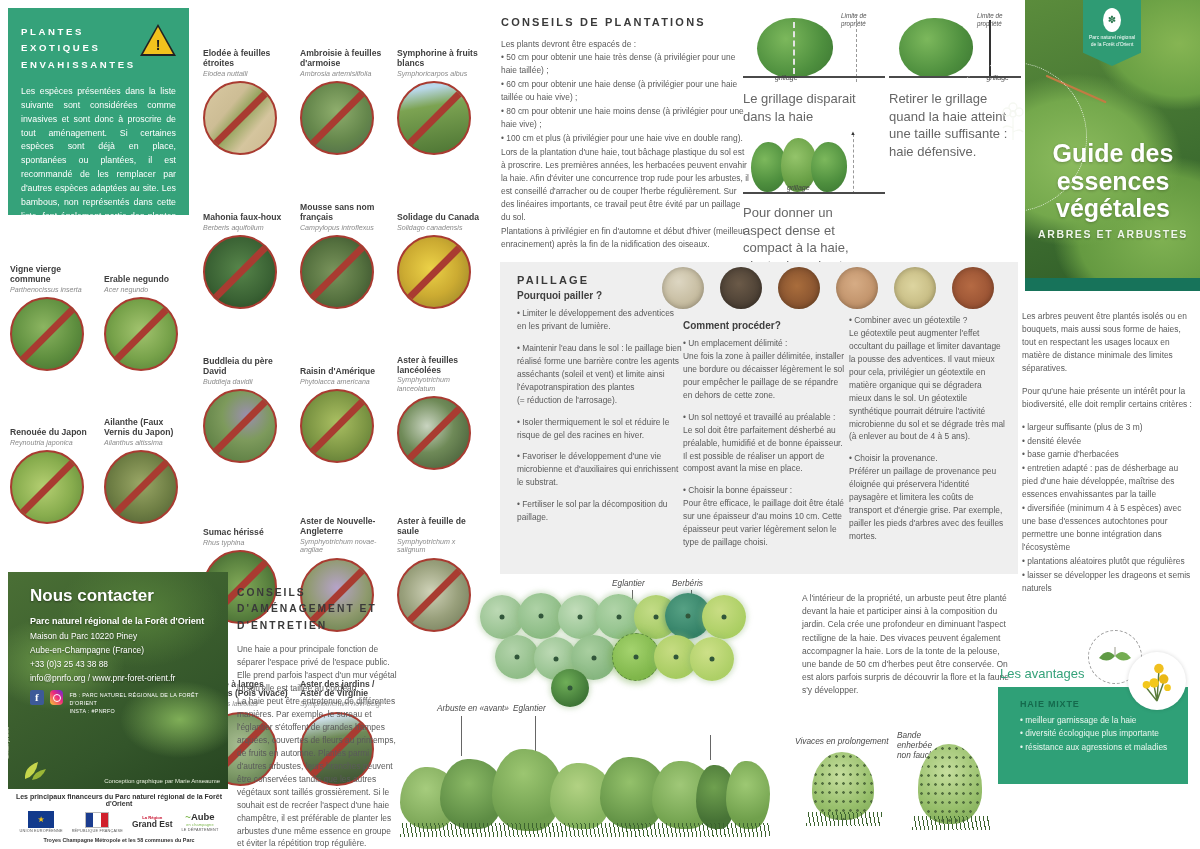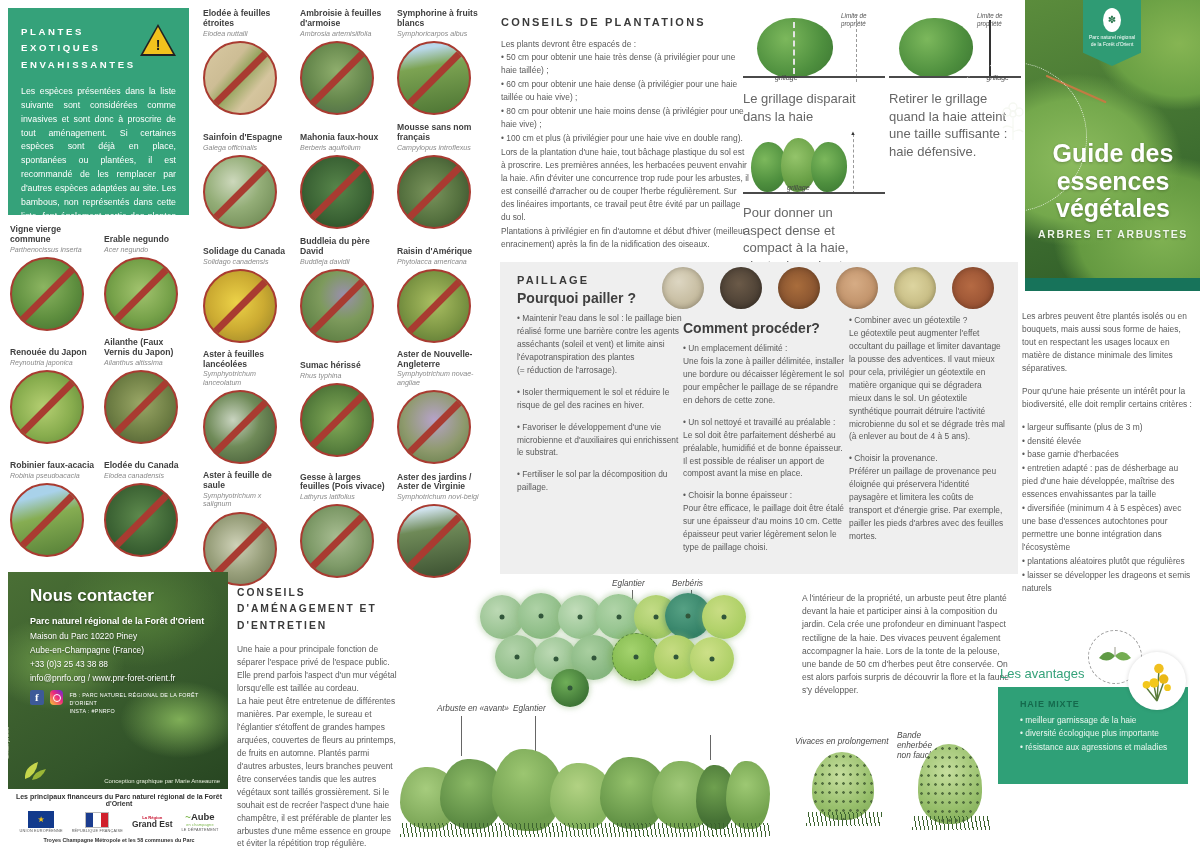--- a/index.html
+++ b/index.html
@@ -19,21 +19,21 @@
             clip-path:polygon(50% 0,100% 100%,0 100%);}
   .warn-tri i{position:absolute;left:3px;top:3px;width:30px;height:27px;background:#f2c21d;
               clip-path:polygon(50% 0,100% 100%,0 100%);font-style:normal;color:#1c1c1c;
               font-weight:bold;font-size:14px;text-align:center;line-height:36px;}
   .invasive-body{clear:both;padding-top:12px;font-size:8.8px;line-height:1.58;text-align:justify;}
 
   
   .pgrid{position:absolute;display:flex;flex-wrap:wrap;}
   .pgrid-left{left:10px;top:224px;width:184px;column-gap:8px;row-gap:6px;}
   .pgrid-main{left:203px;top:8px;width:296px;column-gap:9px;row-gap:7px;}
-  .plant{width:88px;display:flex;flex-direction:column;}
+  .plant{width:88px;display:flex;flex-direction:column;margin-top:40px;}
   .pgrid-left .plant{width:86px;}
   .plabel{min-height:30px;display:flex;flex-direction:column;justify-content:flex-end;margin-bottom:3px;}
   .pname{font-size:8.6px;font-weight:bold;color:#3f3f3f;line-height:1.12;}
   .platin{font-size:7.1px;font-style:italic;color:#8a8a8a;line-height:1.2;margin-top:1px;}
   .pcircle{position:relative;width:70px;height:70px;border-radius:50%;border:2.5px solid #a93b31;
            overflow:hidden;background:#6d9a4a;}
   .slash{position:absolute;left:-12%;top:46%;width:124%;height:6.5px;background:#a93b31;
          transform:rotate(-45deg);}
 
   
@@ -53,21 +53,21 @@
   .solid-v{position:absolute;border-left:2.5px solid #333;}
   .limit-label{position:absolute;font-size:6.3px;font-style:italic;color:#555;line-height:1.2;width:44px;}
   .grillage-label{position:absolute;font-size:7px;font-style:italic;color:#444;}
   .inner-grid{position:absolute;border-left:2px dashed #e4e4e4;}
   .mini-arrow{position:absolute;font-size:6px;color:#333;}
 
   
   .paillage-box{position:absolute;left:500px;top:262px;width:518px;height:312px;background:#efefef;}
   .paillage-title{position:absolute;left:17px;top:10px;}
   .pg-col{position:absolute;}
-  .pg-head{font-size:14px;font-weight:bold;color:#3f3f3f;margin-bottom:6px;}
+  .pg-head{font-size:10px;font-weight:bold;color:#3f3f3f;margin-bottom:6px;}
   .pg-bullet{margin-bottom:9px;}
   .samples{position:absolute;left:162px;top:5px;display:flex;column-gap:16px;}
   .sample{width:42px;height:42px;border-radius:50%;box-shadow:inset 0 0 6px rgba(0,0,0,.25);}
 
   
   .cover{position:absolute;left:1025px;top:0;width:175px;height:291px;overflow:hidden;
          background:
            radial-gradient(ellipse 120px 95px at 88% 15%,#86b553 0%,#6aa044 55%,rgba(0,0,0,0) 70%),
            radial-gradient(ellipse 150px 120px at 28% 55%,#8cbb5e 0%,#74a84c 50%,rgba(0,0,0,0) 72%),
            radial-gradient(ellipse 150px 115px at 78% 82%,#7fb152 0%,#659a41 55%,rgba(0,0,0,0) 72%),
@@ -269,29 +269,20 @@
       <div class="plant">
         <div class="plabel">
           <div class="pname">Symphorine à fruits blancs</div>
           <div class="platin">Symphoricarpos albus</div>
         </div>
         <div class="pcircle" style="background:linear-gradient(170deg,#b9d8ea 0%,#b9d8ea 12%,#7ca352 35%,#4c7433 100%)">
           <span class="slash"></span>
         </div>
       </div>
 
-      <div class="plant">
-        <div class="plabel">
-          <div class="pname">Sainfoin d'Espagne</div>
-          <div class="platin">Galega officinalis</div>
-        </div>
-        <div class="pcircle" style="background:radial-gradient(circle at 40% 35%,#cdd8bc 0%,#93ad77 45%,#647f4a 100%)">
-          <span class="slash"></span>
-        </div>
-      </div>
 
       <div class="plant">
         <div class="plabel">
           <div class="pname">Mahonia faux-houx</div>
           <div class="platin">Berberis aquifolium</div>
         </div>
         <div class="pcircle" style="background:radial-gradient(circle at 50% 45%,#57854a 0%,#3a6234 60%,#24441f 100%)">
           <span class="slash"></span>
         </div>
       </div>
@@ -457,20 +448,21 @@
         <div class="sample" style="background:radial-gradient(circle at 45% 40%,#6b5a48 0%,#4e4236 60%,#352c24 100%)"></div>
         <div class="sample" style="background:radial-gradient(circle at 45% 45%,#a96d3c 0%,#8a5530 60%,#64401f 100%)"></div>
         <div class="sample" style="background:radial-gradient(circle at 45% 40%,#d6ac85 0%,#c2946c 60%,#9c7350 100%)"></div>
         <div class="sample" style="background:radial-gradient(circle at 45% 45%,#ddd5a0 0%,#c8bd85 60%,#a89e67 100%)"></div>
         <div class="sample" style="background:radial-gradient(circle at 45% 45%,#b56a43 0%,#9c5535 60%,#7a3f24 100%)"></div>
       </div>
     <div class="pg-col" style="left:17px;top:28px;width:166px;">
       <div class="pg-head">Pourquoi pailler ?</div>
       <div class="body-text">
 
+      <div class="pg-bullet prelines">• Limiter le développement des adventices en les privant de lumière.</div>
           <div class="pg-bullet prelines">• Maintenir l'eau dans le sol : le paillage bien réalisé forme une barrière contre les agents asséchants (soleil et vent) et limite ainsi l'évapotranspiration des plantes
 (= réduction de l'arrosage).</div>
           <div class="pg-bullet prelines">• Isoler thermiquement le sol et réduire le risque de gel des racines en hiver.</div>
           <div class="pg-bullet prelines">• Favoriser le développement d'une vie microbienne et d'auxiliaires qui enrichissent le substrat.</div>
           <div class="pg-bullet prelines">• Fertiliser le sol par la décomposition du paillage.</div>
         </div>
     </div>
     <div class="pg-col" style="left:183px;top:58px;width:162px;">
       <div class="pg-head">Comment procéder?</div>
       <div class="body-text">

